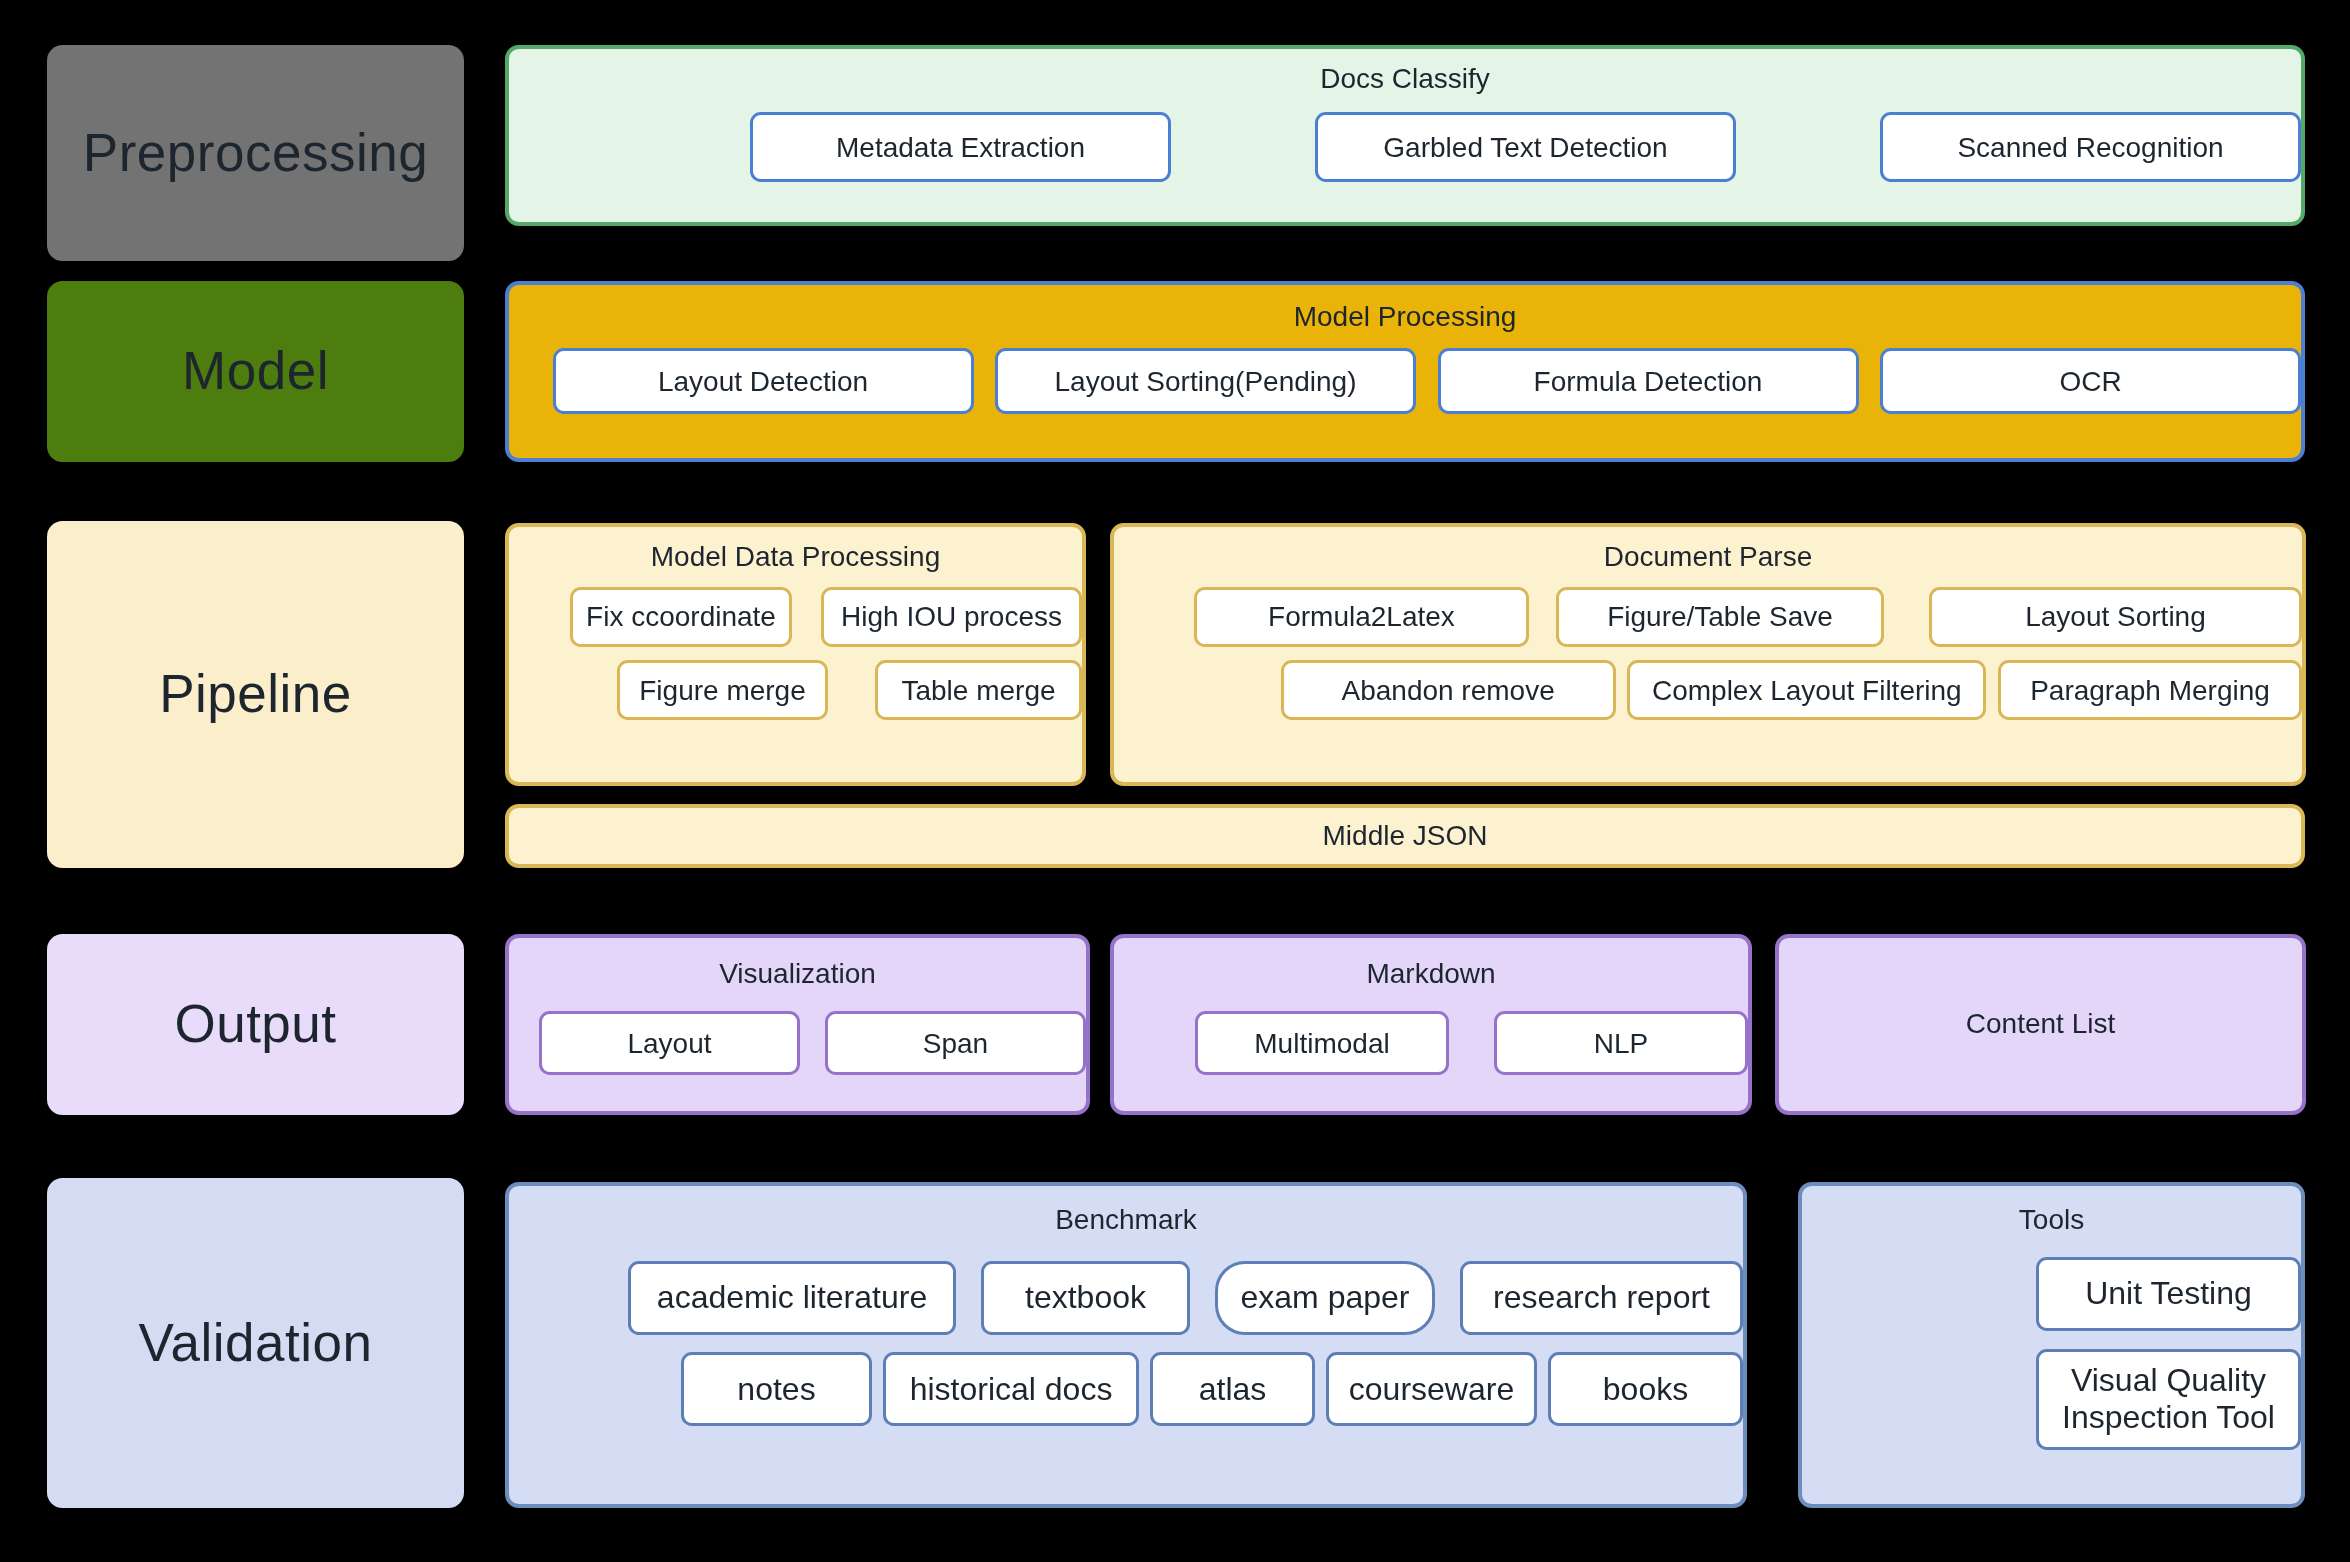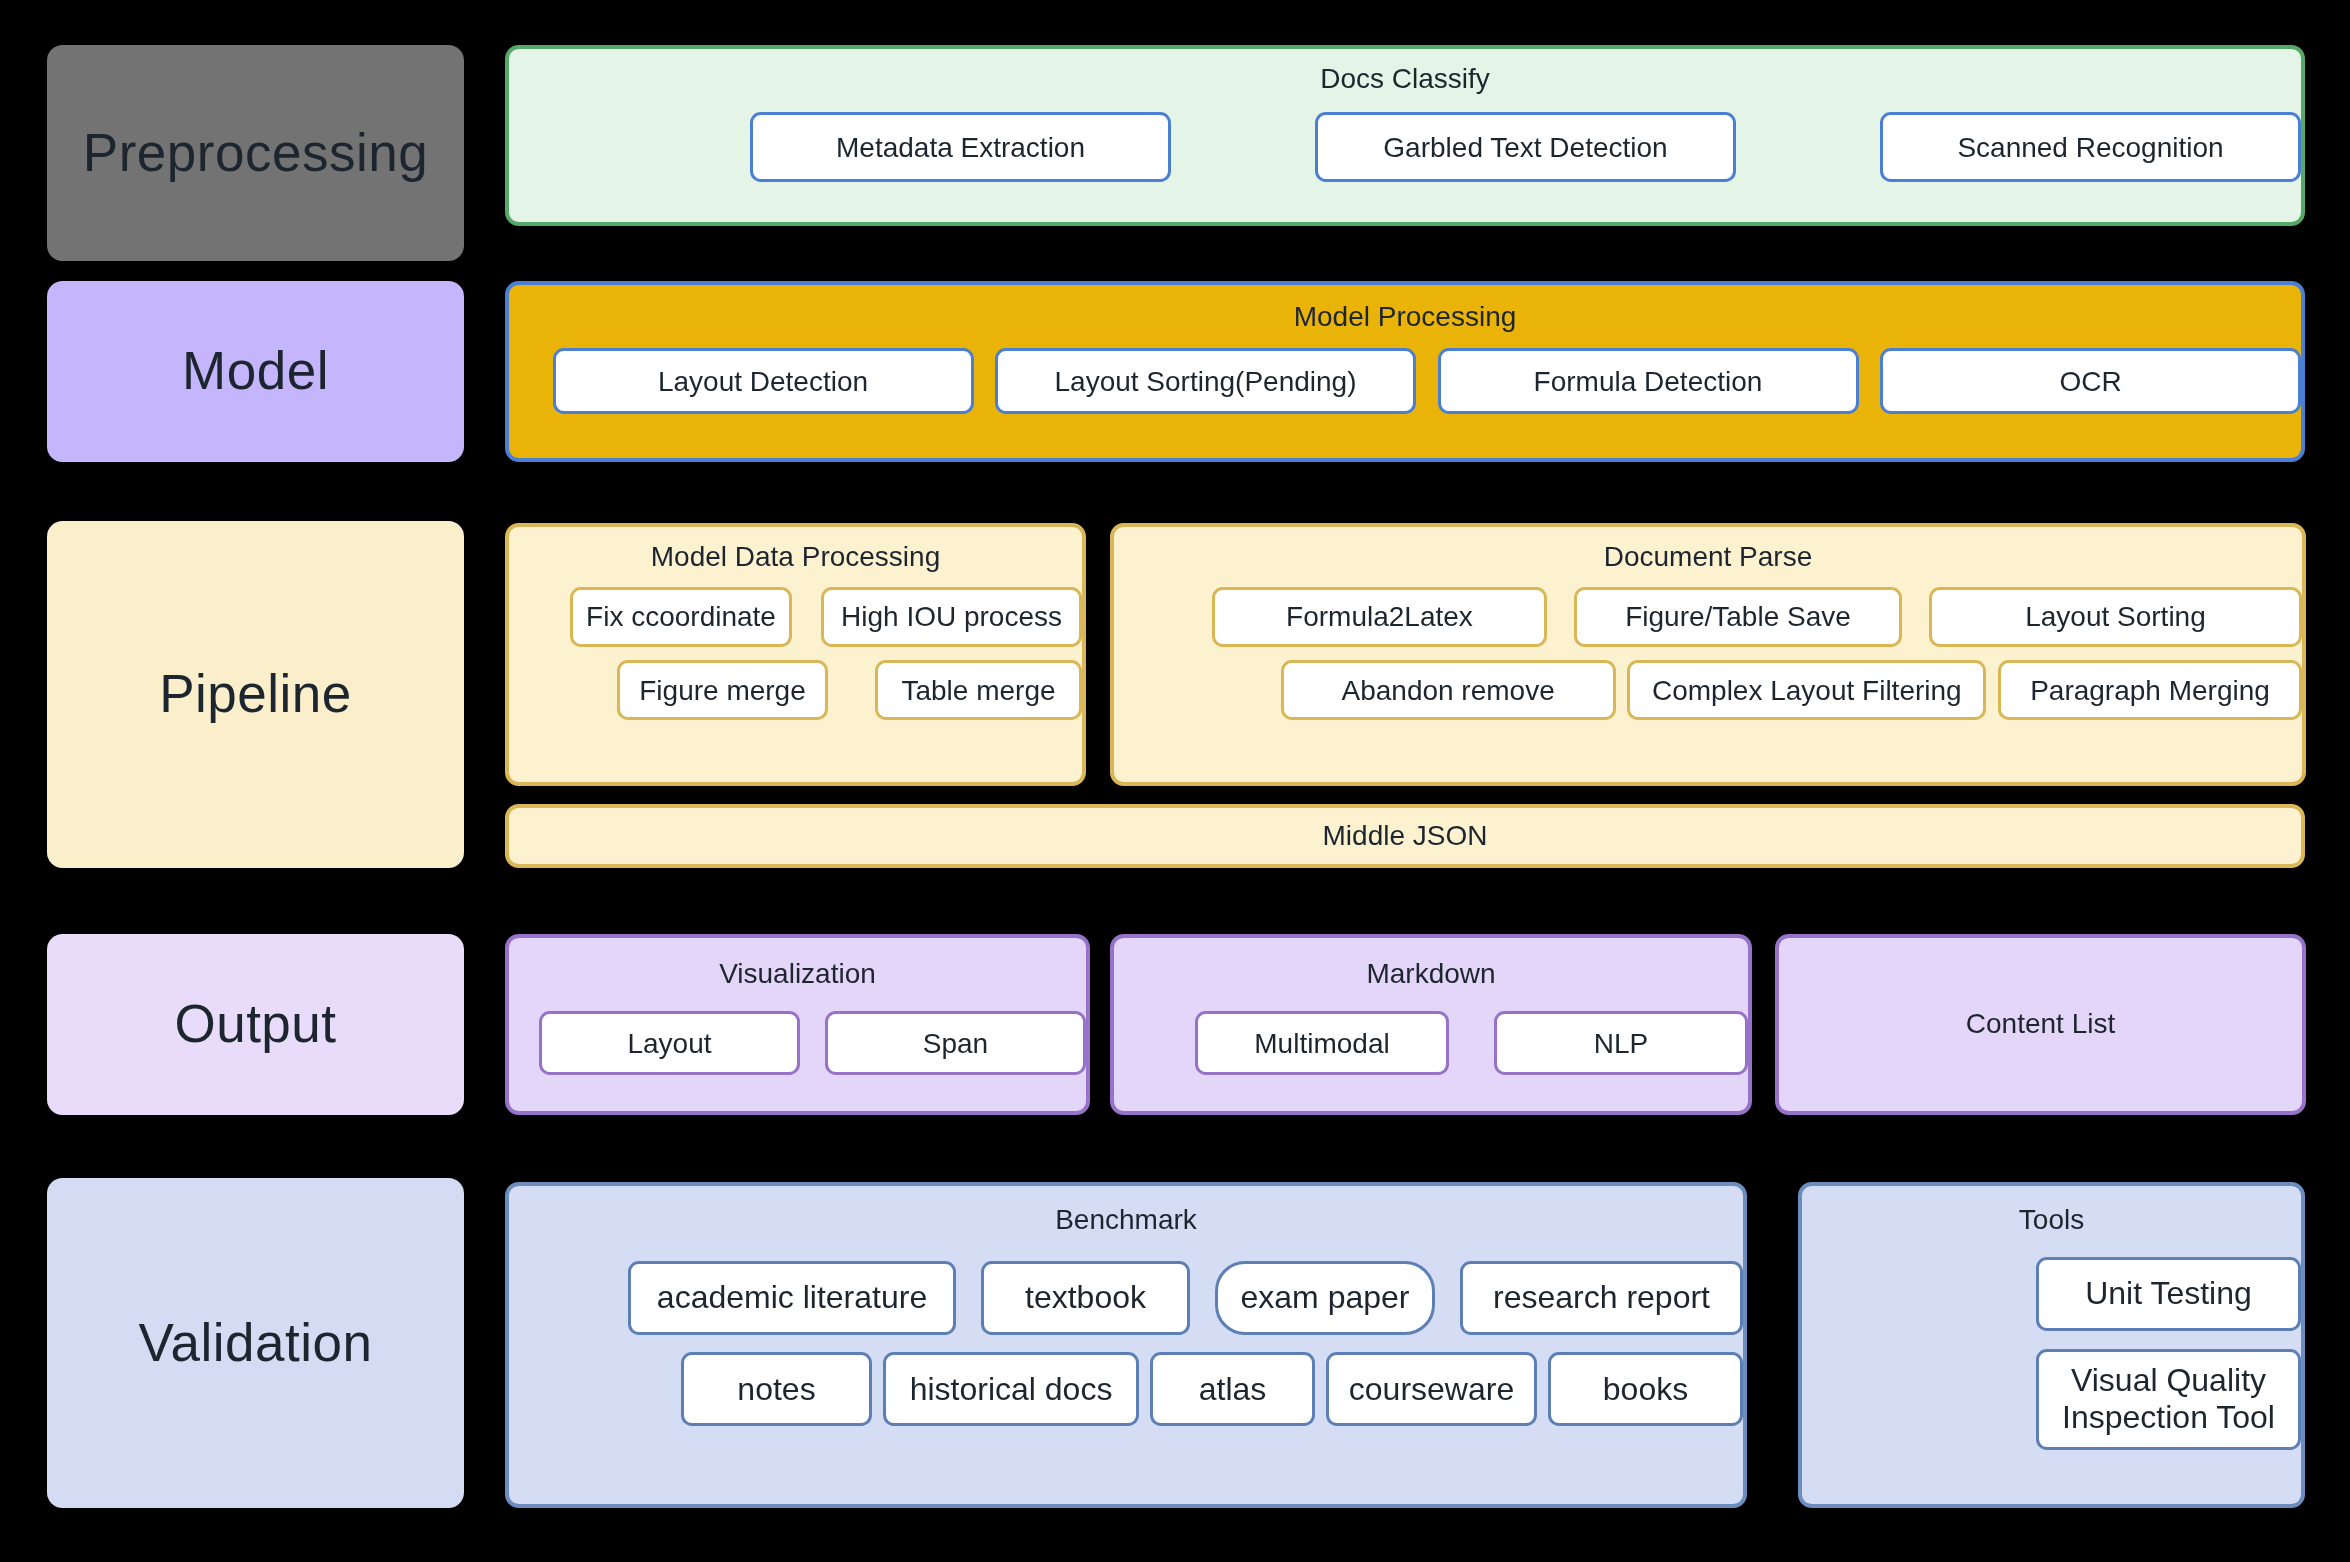--- a/index.html
+++ b/index.html
@@ -91,21 +91,21 @@
   #stage-preprocessing { top: 45px;  height: 216px; background: #737373; }
   #panel-docs-classify {
     left: 505px; top: 45px; width: 1800px; height: 181px;
     background: #e4f4e6; border-color: #55a868;
   }
   #panel-docs-classify .panel-title { margin-top: 13.7px; }
   #panel-docs-classify .chip-row { margin-top: 17.6px; gap: 144px; }
   #panel-docs-classify .chip { width: 421px; height: 70px; border-color: #4a7fd4; }
 
   
-  #stage-model { top: 281px; height: 181px; background: #c4b5fd; }
+  #stage-model { top: 281px; height: 181px; background: #4d7c0f; }
   #panel-model-processing {
     left: 505px; top: 281px; width: 1800px; height: 181px;
     background: #eab308; border-color: #4a7fd4;
   }
   #panel-model-processing .panel-title { margin-top: 15.6px; }
   #panel-model-processing .chip-row { margin-top: 15.6px; gap: 21.5px; }
   #panel-model-processing .chip { width: 421px; height: 66px; border-color: #4a7fd4; }
 
   
   #stage-pipeline { top: 521px; height: 347px; background: #fbeecb; }
@@ -125,21 +125,21 @@
 
   #panel-document-parse {
     left: 1110px; top: 523px; width: 1196px; height: 263px;
     background: #fdf2d0; border-color: #d9b756;
   }
   #panel-document-parse .panel-title { margin-top: 13.7px; }
   #panel-document-parse .chip-row { margin-top: 13.7px; gap: 27px; }
   #panel-document-parse .chip { height: 60px; border-color: #d9b756; }
   #panel-document-parse .chip-row.r1 .chip:nth-child(1) { width: 335px; }
   #panel-document-parse .chip-row.r1 .chip:nth-child(2) { width: 328px; }
-  #panel-document-parse .chip-row.r1 .chip:nth-child(3) { width: 373px; }
+  #panel-document-parse .chip-row.r1 .chip:nth-child(3) { width: 373px; margin-left: 18px; }
   #panel-document-parse .chip-row.r2 .chip:nth-child(1) { width: 335px; }
   #panel-document-parse .chip-row.r2 .chip:nth-child(2) { width: 359px; }
   #panel-document-parse .chip-row.r2 .chip:nth-child(3) { width: 304px; }
   #panel-document-parse .chip-row.r2 { gap: 11.7px; }
 
   #panel-middle-json {
     left: 505px; top: 804px; width: 1800px; height: 64px;
     background: #fdf2d0; border-color: #d9b756;
     justify-content: center;
   }

